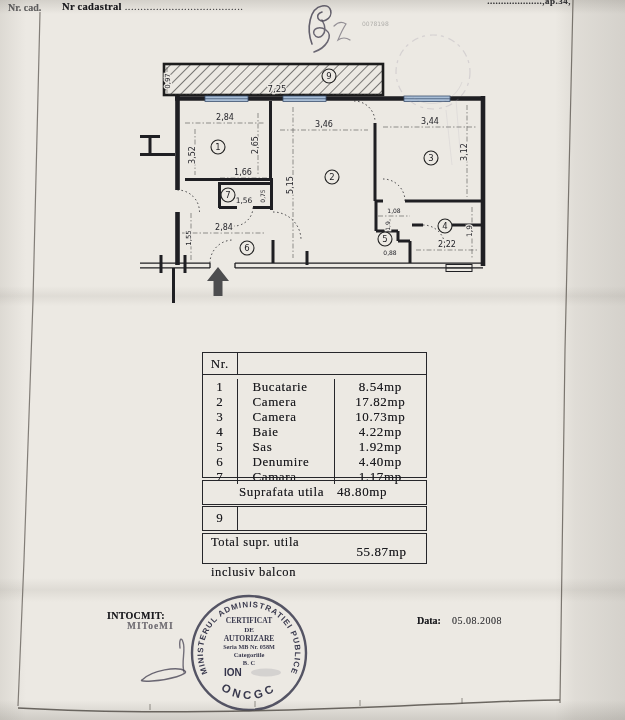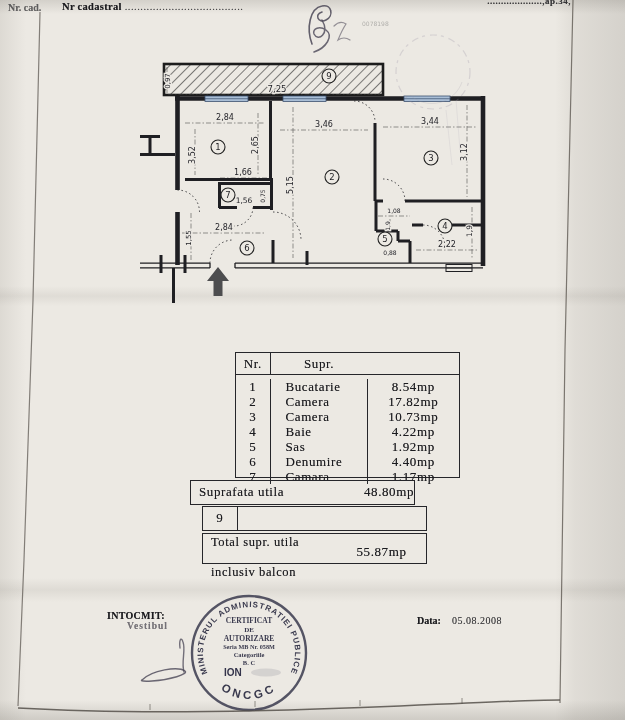--- a/index.html
+++ b/index.html
@@ -174,24 +174,23 @@
         <text x="307" y="192" font-size="8" class="dim">2,22</text>
         <text x="332" y="176" transform="rotate(-90 332 176)" font-size="7.5" class="dim">1,9</text>
         <text x="254" y="158" font-size="6" class="dim">1,08</text>
         <text x="250" y="171" transform="rotate(-90 250 171)" font-size="6" class="dim">1,9</text>
         <text x="250" y="200" font-size="6" class="dim">0,88</text>
         <text x="137" y="37" font-size="8.5" class="dim">7,25</text>
         <text x="30" y="26" transform="rotate(-90 30 26)" font-size="7" class="dim">0,97</text>
       </g>
   </svg>
 
-  <div class="tbox doc" style="left:202px;top:352px;width:225px;height:126px;margin-left:33px;">
+  <div class="tbox doc" style="left:202px;top:352px;width:225px;height:126px;">
     <div class="thead row3">
       <div class="c1">Nr.</div>
-      <div class="c3">Supr.</div>
     </div>
     <div id="table-rows">
         <div class="trow row3">
           <div class="c1">1</div>
           <div class="c2">Bucatarie</div>
           <div class="c3">8.54mp</div>
         </div>
         <div class="trow row3">
           <div class="c1">2</div>
           <div class="c2">Camera</div>
@@ -218,37 +217,37 @@
           <div class="c3">4.40mp</div>
         </div>
         <div class="trow row3">
           <div class="c1">7</div>
           <div class="c2">Camara</div>
           <div class="c3">1.17mp</div>
         </div>
       </div>
   </div>
 
-  <div class="tbox doc" style="left:190px;top:480px;width:225px;height:25px;line-height:21px;">
+  <div class="tbox doc" style="left:202px;top:480px;width:225px;height:25px;line-height:21px;padding-left:28px;">
     <span style="padding-left:8px;">Suprafata utila</span>
-    <span class="abs" style="left:134px;width:89px;text-align:right;">48.80mp</span>
+    <span class="abs" style="left:134px;width:89px;text-align:left;">48.80mp</span>
   </div>
 
   <div class="tbox doc row3" style="left:202px;top:506px;width:225px;height:25px;line-height:22px;">
     <div class="c1">9</div>
   </div>
 
   <div class="tbox doc" style="left:202px;top:533px;width:225px;height:31px;">
     <div style="padding:1px 0 0 8px;font-size:12.5px;line-height:14px;">Total supr. utila</div>
     <div style="padding:0 0 0 8px;font-size:12.5px;line-height:14px;margin-top:16px;">inclusiv balcon</div>
     <span class="abs" style="left:134px;bottom:3px;width:89px;text-align:center;">55.87mp</span>
   </div>
 
   <div class="abs doc" style="left:107px;top:610px;font-size:10px;font-weight:bold;letter-spacing:.3px;">INTOCMIT:</div>
-  <div class="abs doc smudge" style="left:127px;top:621px;font-size:9.5px;font-weight:bold;letter-spacing:1px;color:#35323f;">Vestibul</div>
+  <div class="abs doc smudge" style="left:127px;top:621px;font-size:9.5px;font-weight:bold;letter-spacing:1px;color:#35323f;">MIToeMI</div>
 
   <div class="abs doc" style="left:417px;top:615px;font-size:10px;font-weight:bold;">Data:</div>
   <div class="abs doc halfblur" style="left:452px;top:615px;font-size:10px;letter-spacing:.5px;">05.08.2008</div>
 
   <svg class="abs" style="left:188px;top:592px;" width="122" height="122" viewBox="0 0 122 122">
     <circle cx="61" cy="61" r="57" fill="none" stroke="#3a3a4e" stroke-width="2.4" opacity=".85"></circle>
     <defs>
       <path id="arcTop" d="M 19.3 80.5 A 46 46 0 1 1 102.7 80.5" fill="none"></path>
       <path id="arcBot" d="M 31.4 96.2 A 46 46 0 0 0 90.6 96.2" fill="none"></path>
     </defs>

